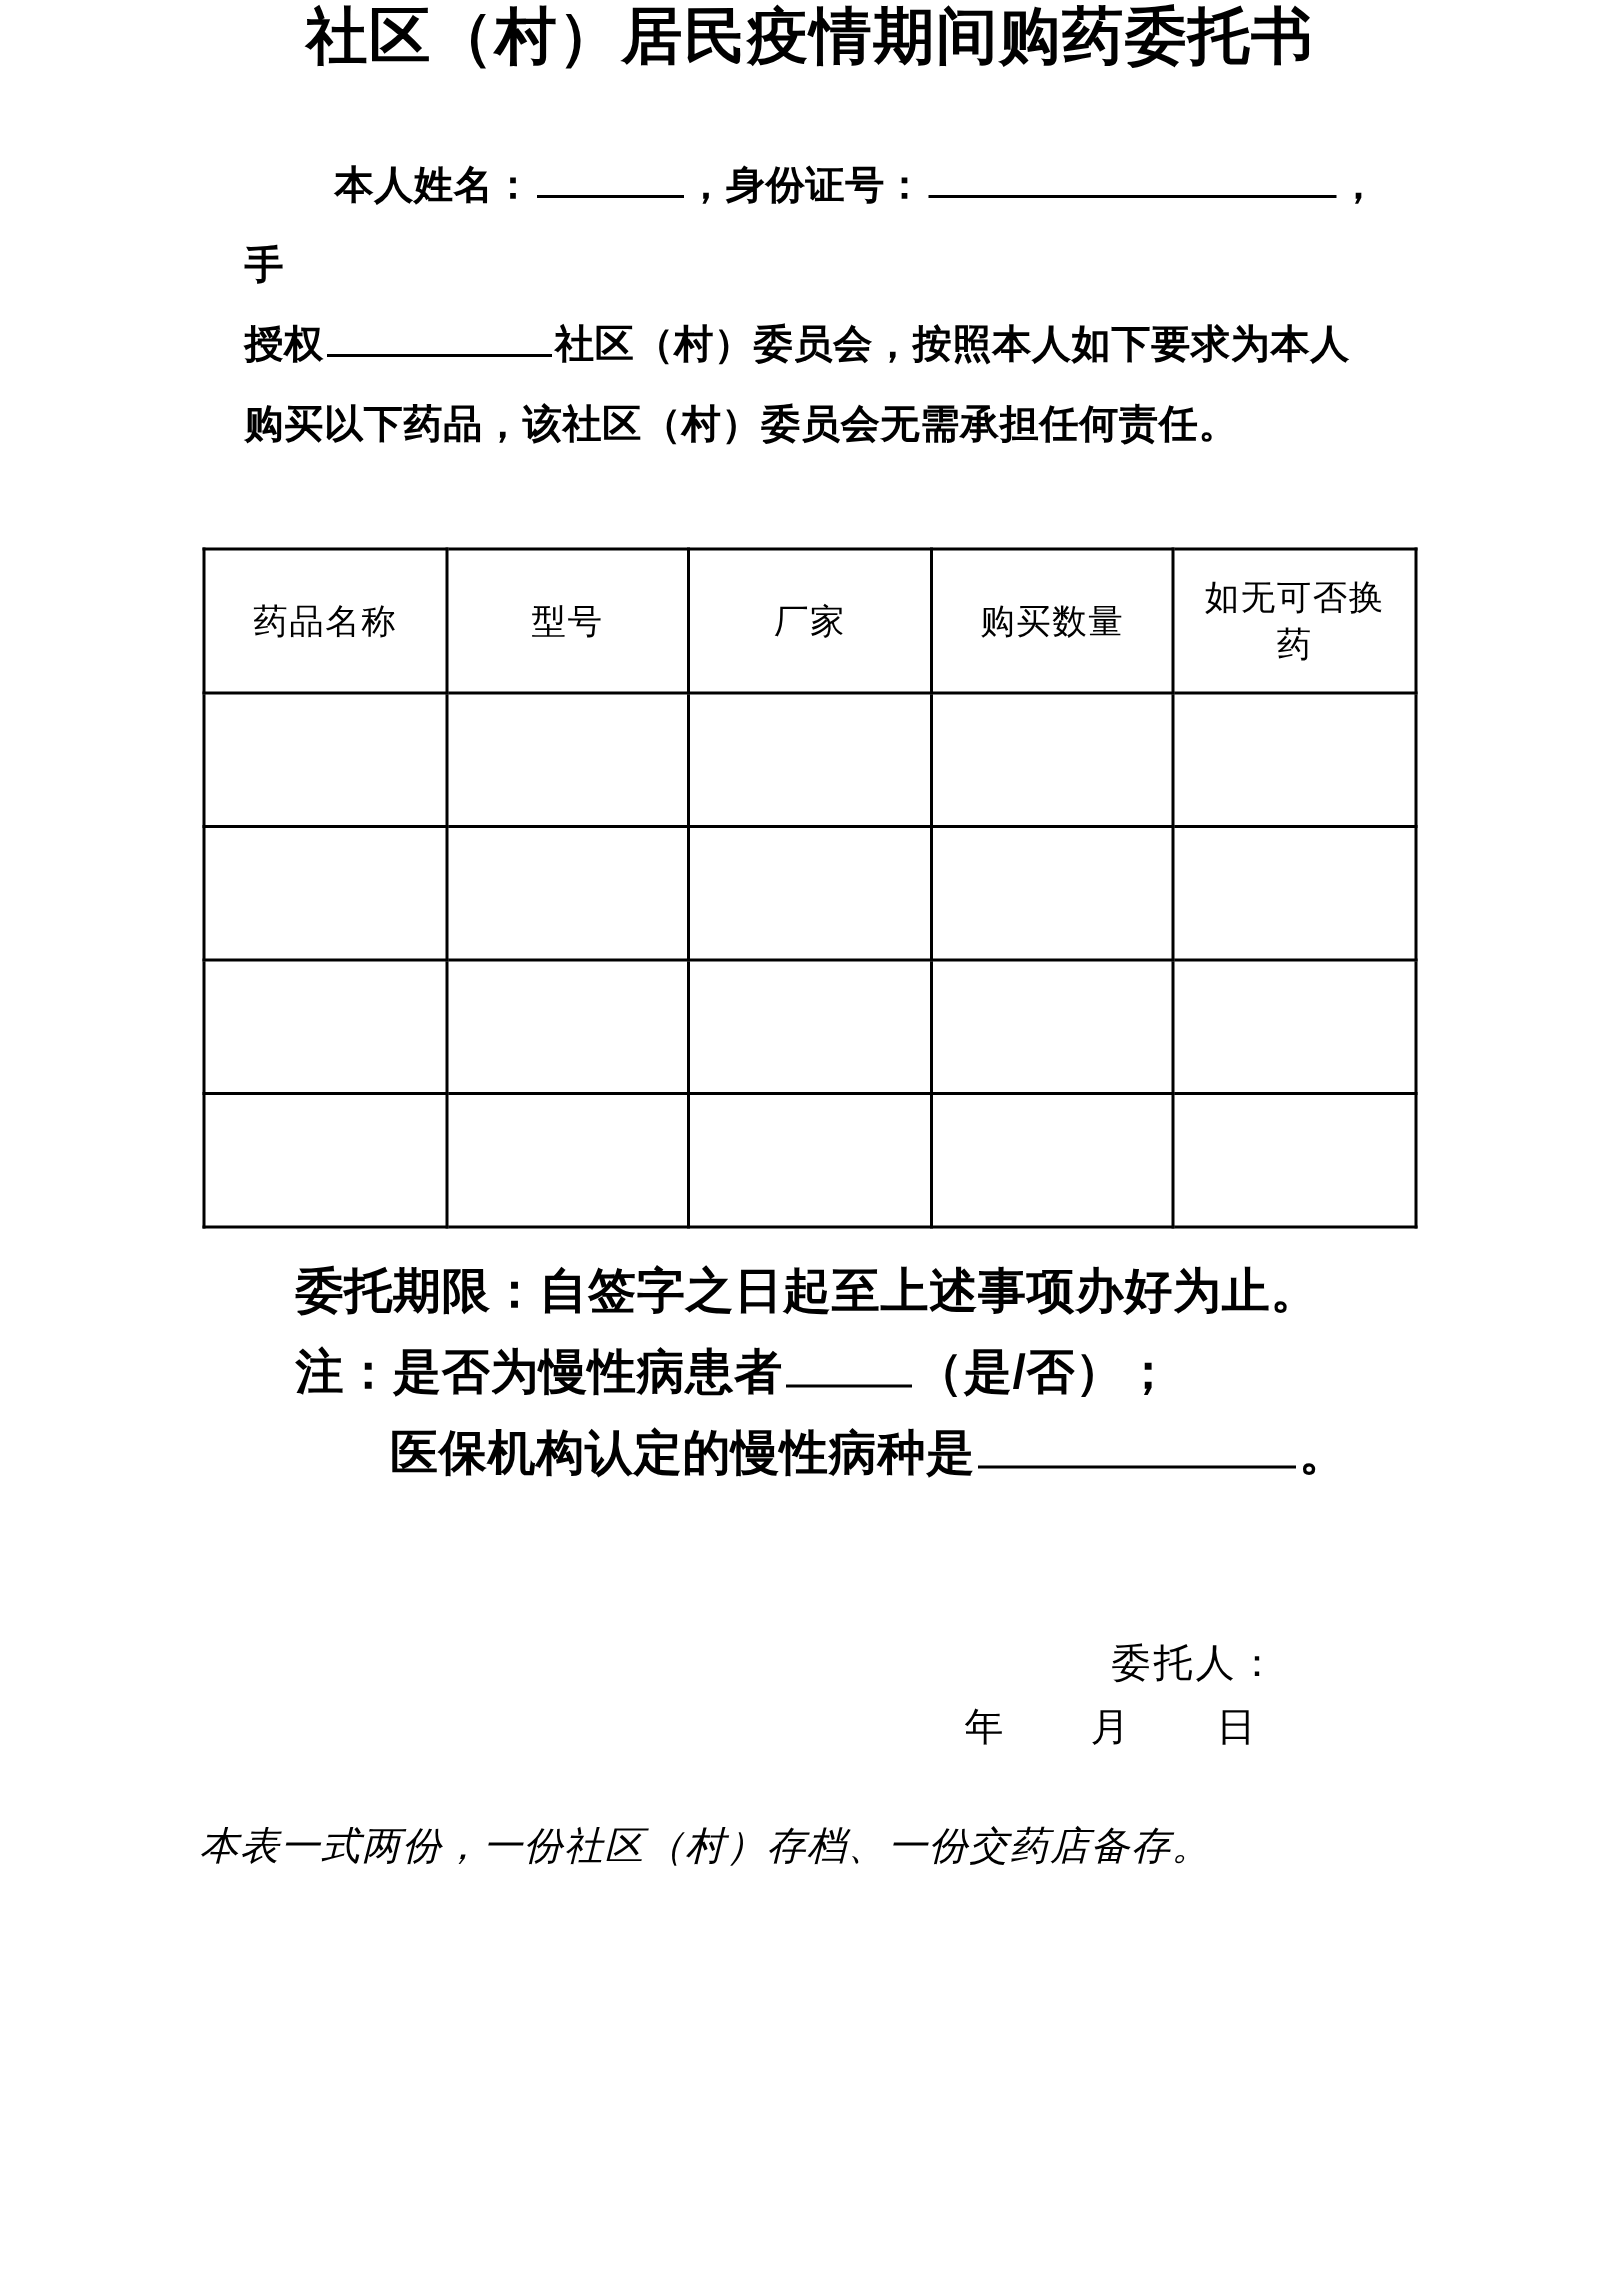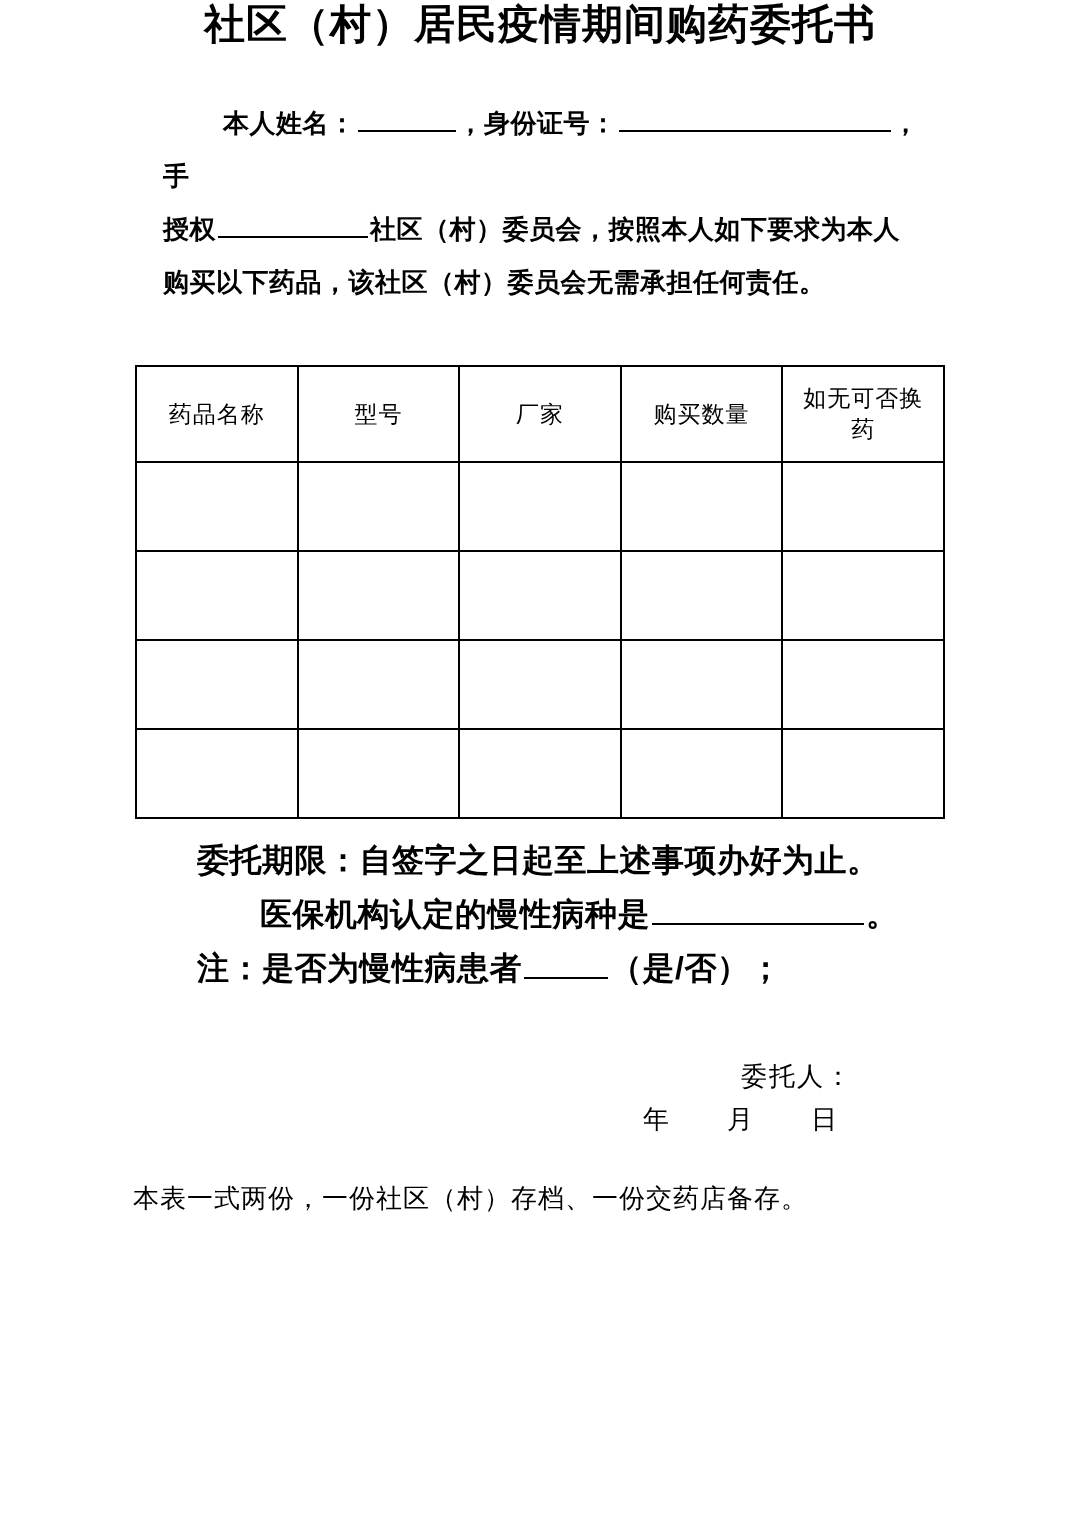--- a/index.html
+++ b/index.html
@@ -84,21 +84,21 @@
     font-weight: bold;
     line-height: 54px;
     letter-spacing: 0.5px;
   }
   .notes .lead-indent { display: inline-block; width: 62px; }
   .notes .sub-indent  { display: inline-block; width: 125px; }
   .b-chronic { width: 84px; }
   .b-disease { width: 212px; }
 
   .signature {
-    margin-top: 64px;
+    margin-top: 96px;
     text-align: right;
     padding-right: 92px;
     font-size: 26px;
     font-family: "Liberation Serif", "DejaVu Serif", serif;
     letter-spacing: 2px;
   }
   .date-line {
     margin-top: 8px;
     text-align: right;
     padding-right: 108px;
@@ -106,20 +106,21 @@
     font-family: "Liberation Serif", "DejaVu Serif", serif;
   }
   .date-line span { display: inline-block; }
   .date-line .gap { width: 58px; }
   .footer-note {
     margin-top: 44px;
     font-size: 26px;
     font-family: "Liberation Serif", "DejaVu Serif", serif;
     letter-spacing: 1px;
     margin-left: -2px;
+    font-style: italic;
   }
 </style>
 </head>
 <body>
 
 <div class="page">
 
   <div class="doc-title">社区（村）居民疫情期间购药委托书</div>
 
   <div class="body-block">
@@ -174,24 +175,24 @@
         <td></td>
       </tr>
     </tbody>
   </table>
 
   <div class="notes">
     <div>
       <span class="lead-indent"></span><span>委托期限：自签字之日起至上述事项办好为止。</span>
     </div>
     <div>
+      <span class="lead-indent"></span><span>注：是否为慢性病患者</span><span class="blank b-chronic"></span><span>（是/否）；</span>
+    </div>
+    <div>
       <span class="sub-indent"></span><span>医保机构认定的慢性病种是</span><span class="blank b-disease"></span><span>。</span>
-    </div>
-    <div>
-      <span class="lead-indent"></span><span>注：是否为慢性病患者</span><span class="blank b-chronic"></span><span>（是/否）；</span>
     </div>
   </div>
 
   <div class="signature">
     <span>委托人：</span>
   </div>
 
   <div class="date-line">
     <span>年</span><span class="gap"></span><span>月</span><span class="gap"></span><span>日</span>
   </div>

